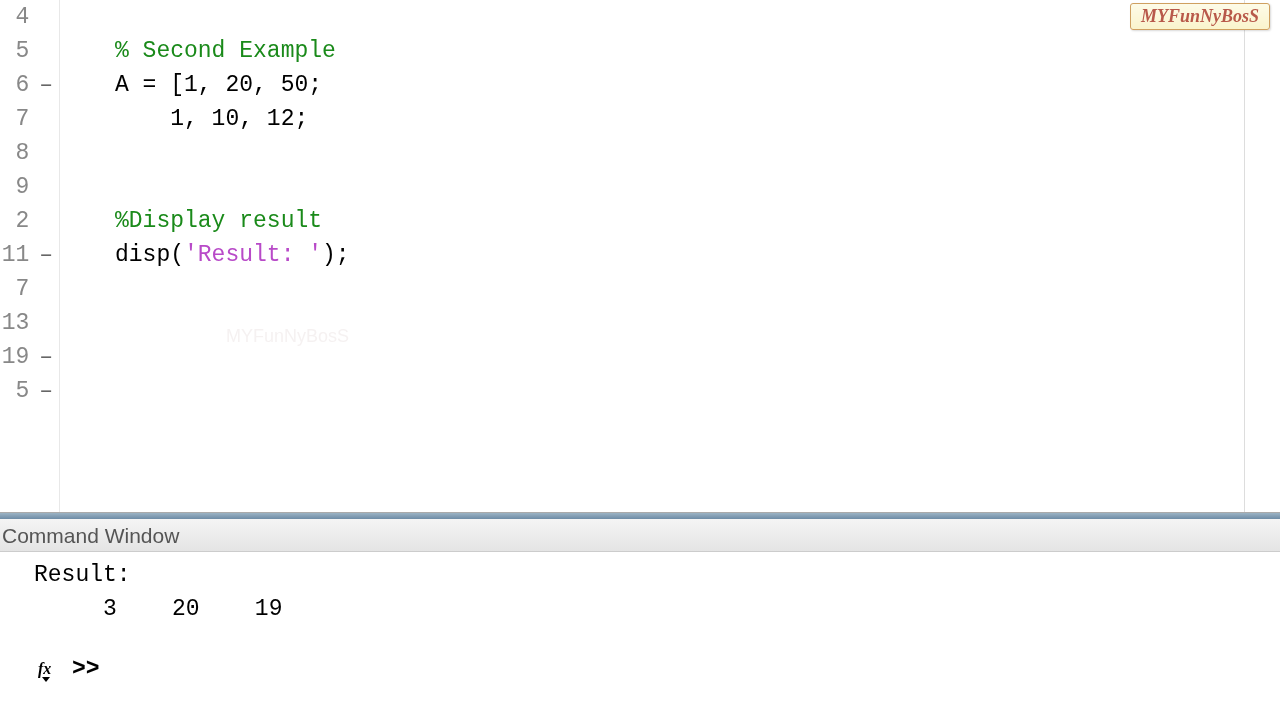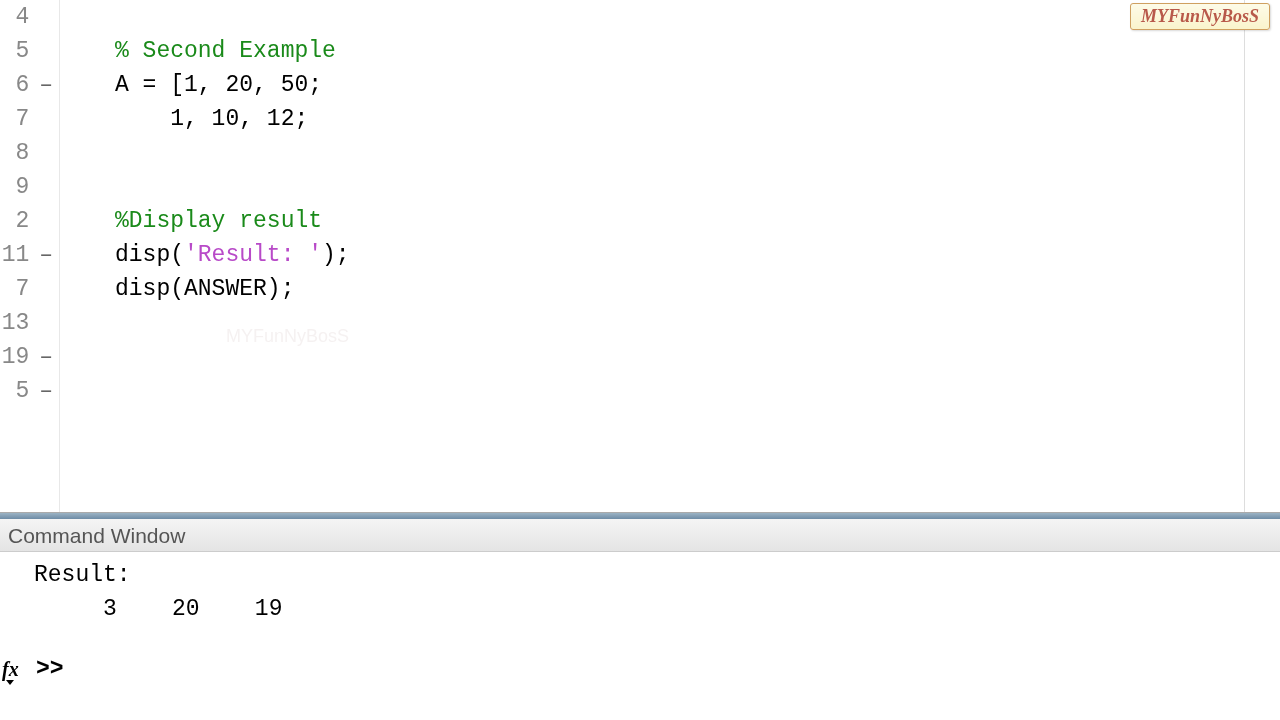--- a/index.html
+++ b/index.html
@@ -90,21 +90,21 @@
     width: 100%;
     height: 7px;
     background: linear-gradient(#9bb3c4, #6d8ba5);
     border-top: 1px solid #aaa;
   }
   
   .cmd-header {
     width: 100%;
     height: 33px;
     line-height: 33px;
-    padding-left: 8px;
+    padding-left: 2px;
     background: linear-gradient(#f4f4f4, #e4e4e4);
     border-bottom: 1px solid #ccc;
     font-family: Arial, sans-serif;
     font-size: 21px;
     color: #555;
   }
   
   .cmd-body {
     width: 100%;
     padding: 6px 0 0 34px;
@@ -122,25 +122,26 @@
   .prompt-row {
     display: flex;
     align-items: center;
     margin-top: 30px;
     margin-left: -32px;
   }
   
   .fx {
     font-family: Georgia, serif;
     font-style: italic;
-    font-size: 20px;
+    font-size: 16px;
     font-weight: bold;
     color: #000;
     position: relative;
     width: 26px;
+    margin-left: 36px;
   }
   .fx::after {
     content: "";
     position: absolute;
     left: 4px;
     bottom: -4px;
     width: 0; height: 0;
     border-left: 4px solid transparent;
     border-right: 4px solid transparent;
     border-top: 5px solid #000;
@@ -223,21 +224,20 @@
 
   <div class="code-body">
     <div class="code-line"></div>
     <div class="code-line comment">% Second Example</div>
     <div class="code-line">A = [1, 20, 50;</div>
     <div class="code-line">    1, 10, 12;</div>
     <div class="code-line"></div>
     <div class="code-line"></div>
     <div class="code-line comment">%Display result</div>
     <div class="code-line"><span>disp(</span><span class="string">'Result: '</span><span>);</span></div>
-    <div class="code-line">disp(ANSWER);</div>
   </div>
 </div>
 
 <div class="divider"></div>
 
 <div class="cmd-header">Command Window</div>
 
 <div class="cmd-body">
   <div class="cmd-line">Result:</div>
   <div class="cmd-line">     3    20    19</div>

